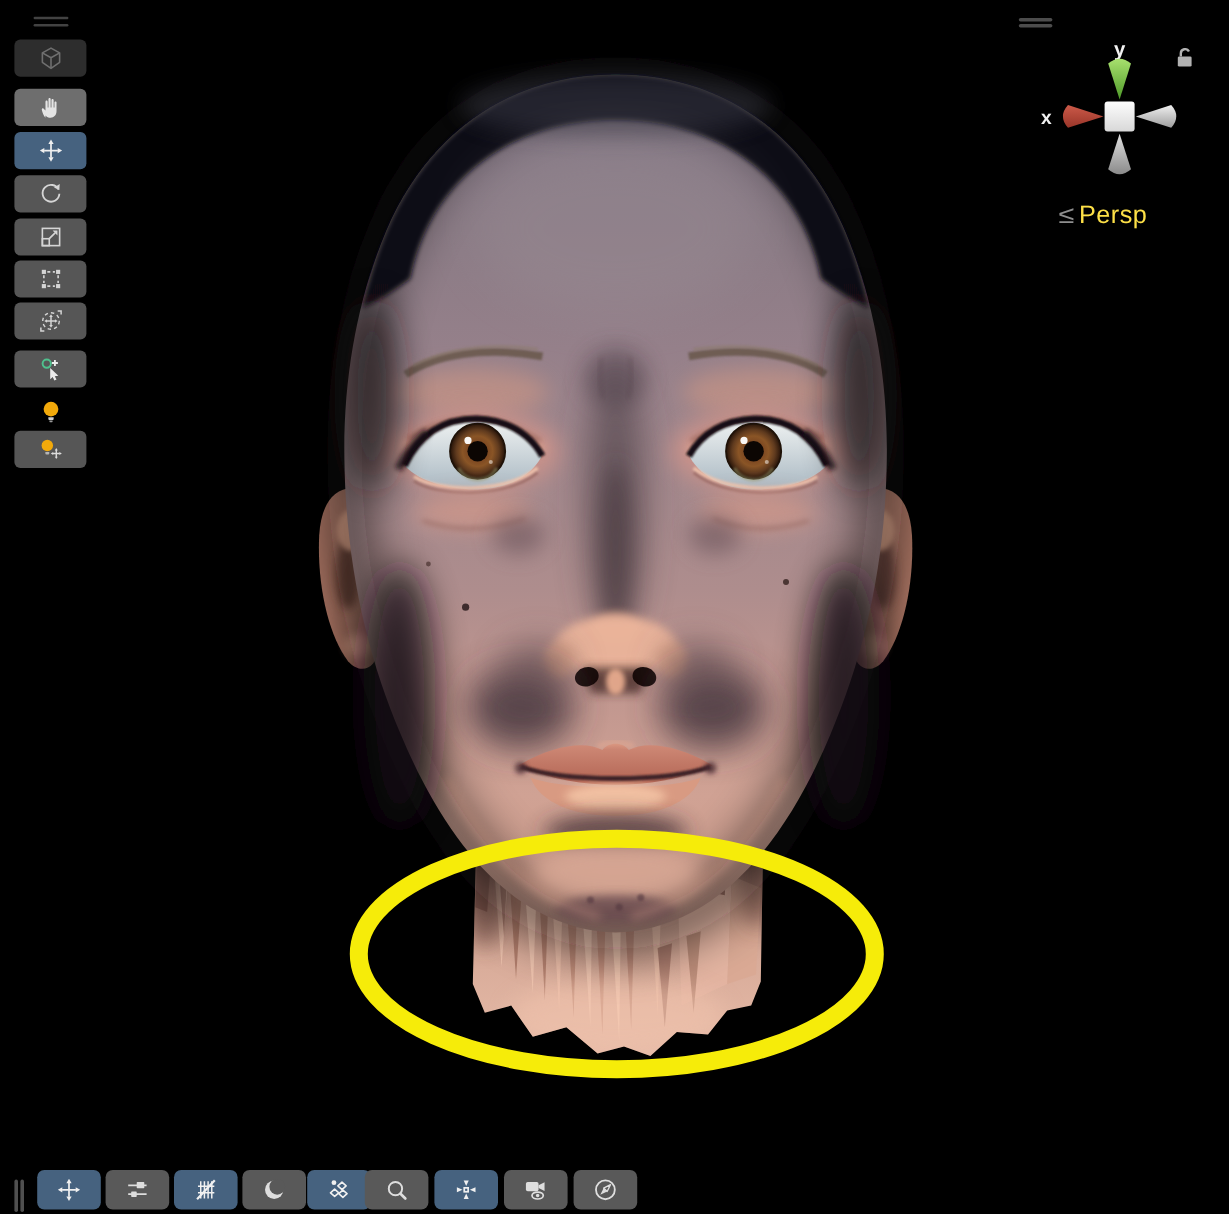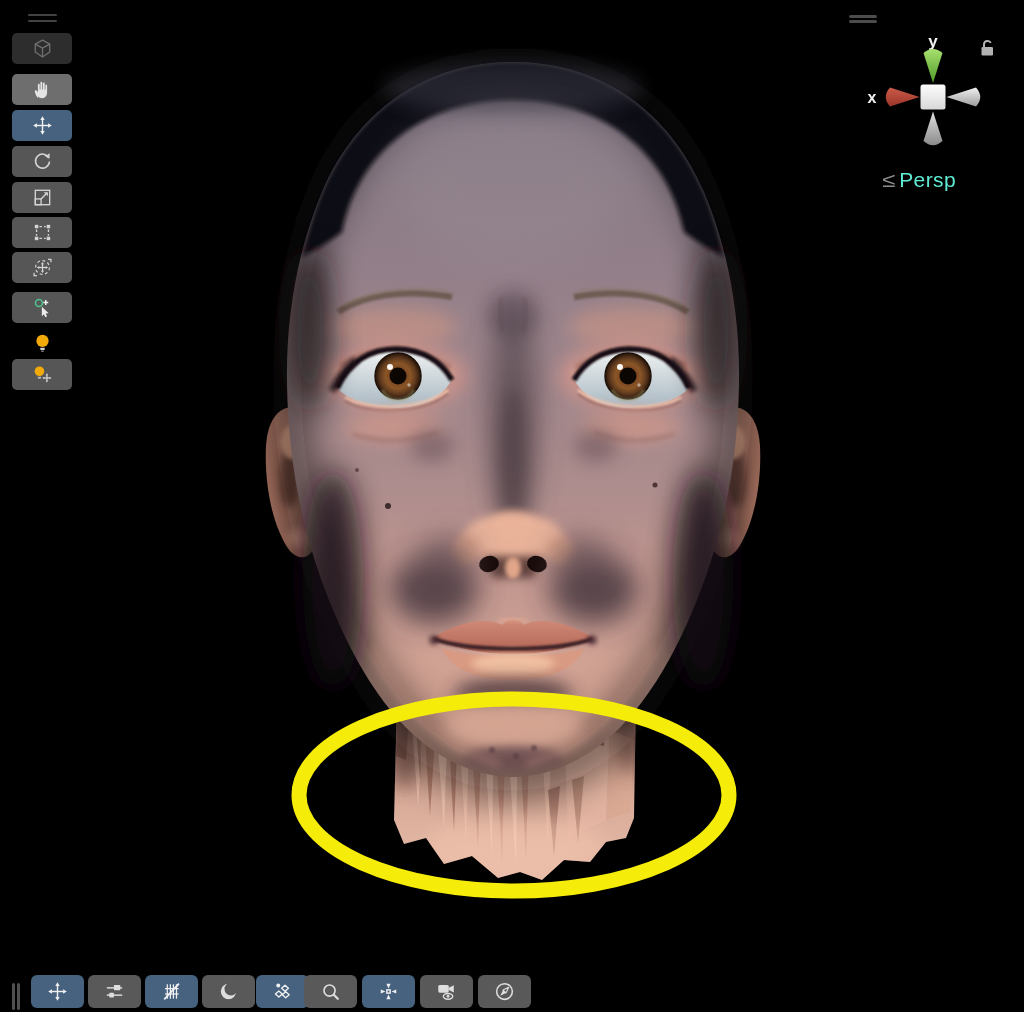--- a/index.html
+++ b/index.html
@@ -18,21 +18,21 @@
   #bottom-toolbar{position:absolute;left:0;top:960px;width:560px;height:52px;z-index:5;}
   .bt-handle{position:absolute;top:23px;width:2.6px;height:27px;background:#4f4f4f;border-radius:2px;}
   .bt-btn{position:absolute;top:15px;width:53px;height:33px;border-radius:6px;background:#595959;
           color:#dedede;display:flex;align-items:center;justify-content:center;cursor:pointer;}
   .bt-btn.selected{background:var(--sel,#46627f);color:#f0f0f0;}
   
   #gizmo{position:absolute;right:0;top:0;width:200px;height:210px;z-index:5;}
   .gz-handle{position:absolute;left:25px;width:28px;height:2.4px;background:#4c4c4c;border-radius:2px;}
   #persp-row{position:absolute;left:58px;top:168px;display:flex;align-items:center;gap:4px;cursor:pointer;}
   #persp-icon{color:#8e8e8e;font-size:24px;line-height:1;transform:scaleY(.85);}
-  #persp-label{color:#5eead4;font-size:21px;letter-spacing:.4px;}
+  #persp-label{color:#fde047;font-size:21px;letter-spacing:.4px;}
   svg{display:block;}
 </style>
 </head>
 <body>
 
 <svg width="0" height="0" style="position:absolute" aria-hidden="true">
 <defs>
 <symbol id="sym-cube" viewBox="0 0 24 24">
   <path d="M12 3.2 19.5 7.4v8.2L12 20.8 4.5 15.6V7.4Z" fill="none" stroke="currentColor" stroke-width="1.4" stroke-linejoin="round"></path>
   <path d="M4.5 7.4 12 11.6l7.5-4.2M12 11.6v9" fill="none" stroke="currentColor" stroke-width="1.4" stroke-linejoin="round"></path>

